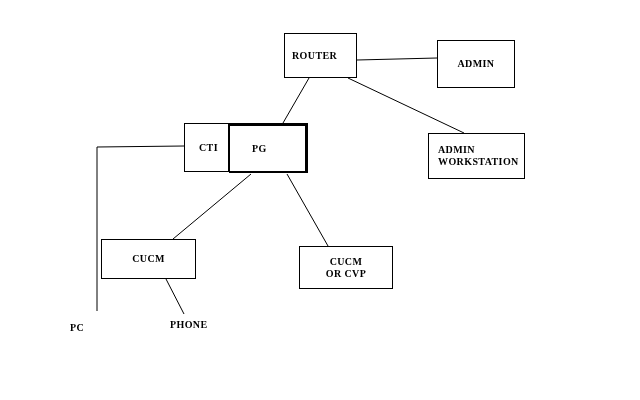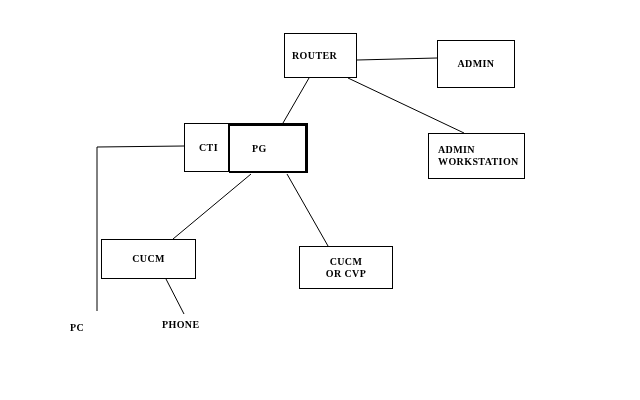--- a/index.html
+++ b/index.html
@@ -79,15 +79,15 @@
       <div class="node center" style="left: 101px; top: 239px; width: 95px; height: 40px;">
         <span class="node-label">CUCM</span>
       </div>
       <div class="node center" style="left: 299px; top: 246px; width: 94px; height: 43px;">
         <span class="node-label">CUCM
 OR CVP</span>
       </div>
     </div>
   <div>
       <span class="free-label" style="left: 70px; top: 322px;">PC</span>
-      <span class="free-label" style="left: 162px; top: 319px;">PHONE</span>
+      <span class="free-label" style="left: 170px; top: 319px;">PHONE</span>
     </div>
 </div>
 
 </body></html>

